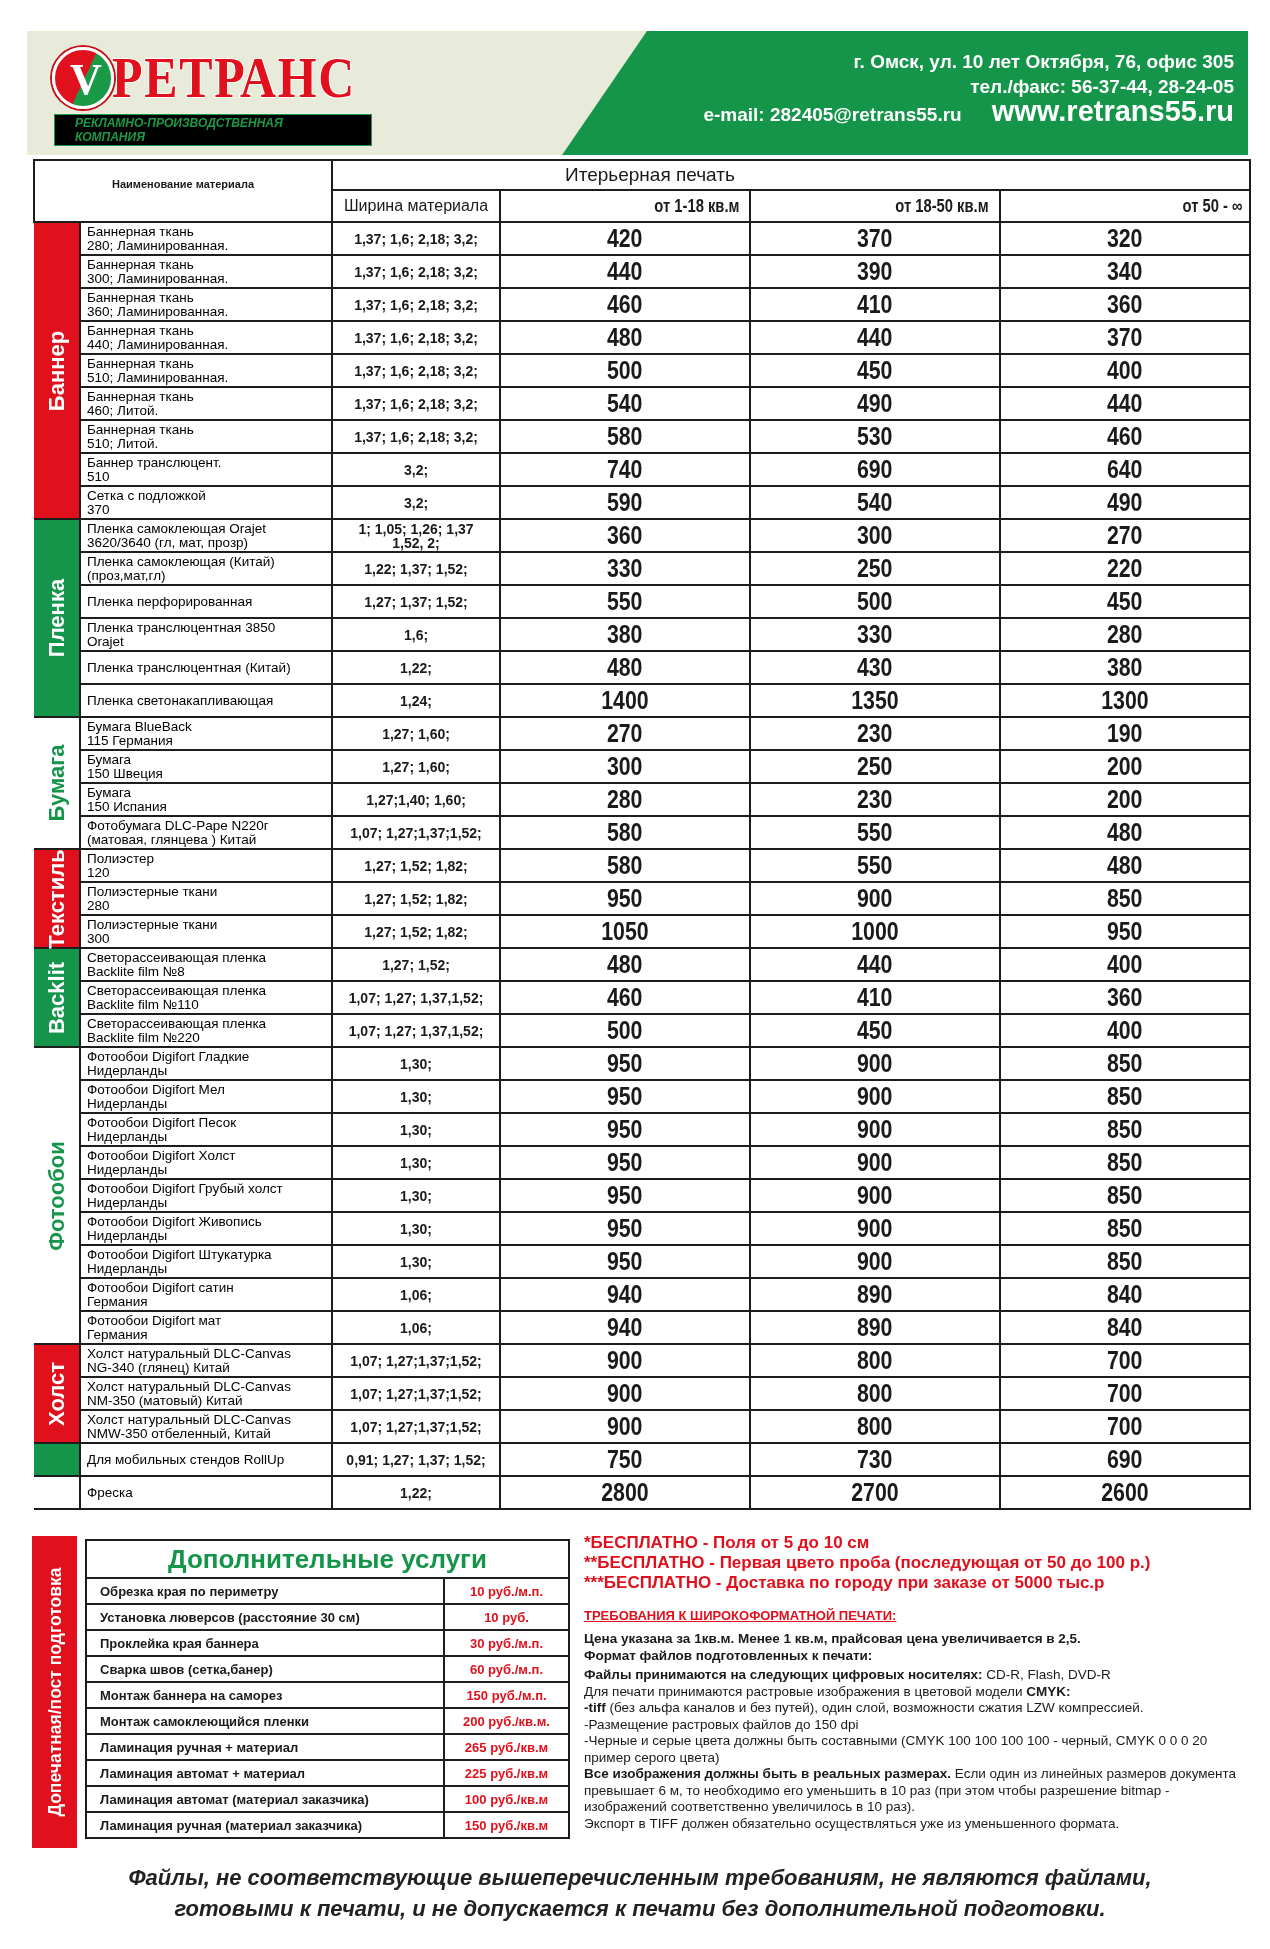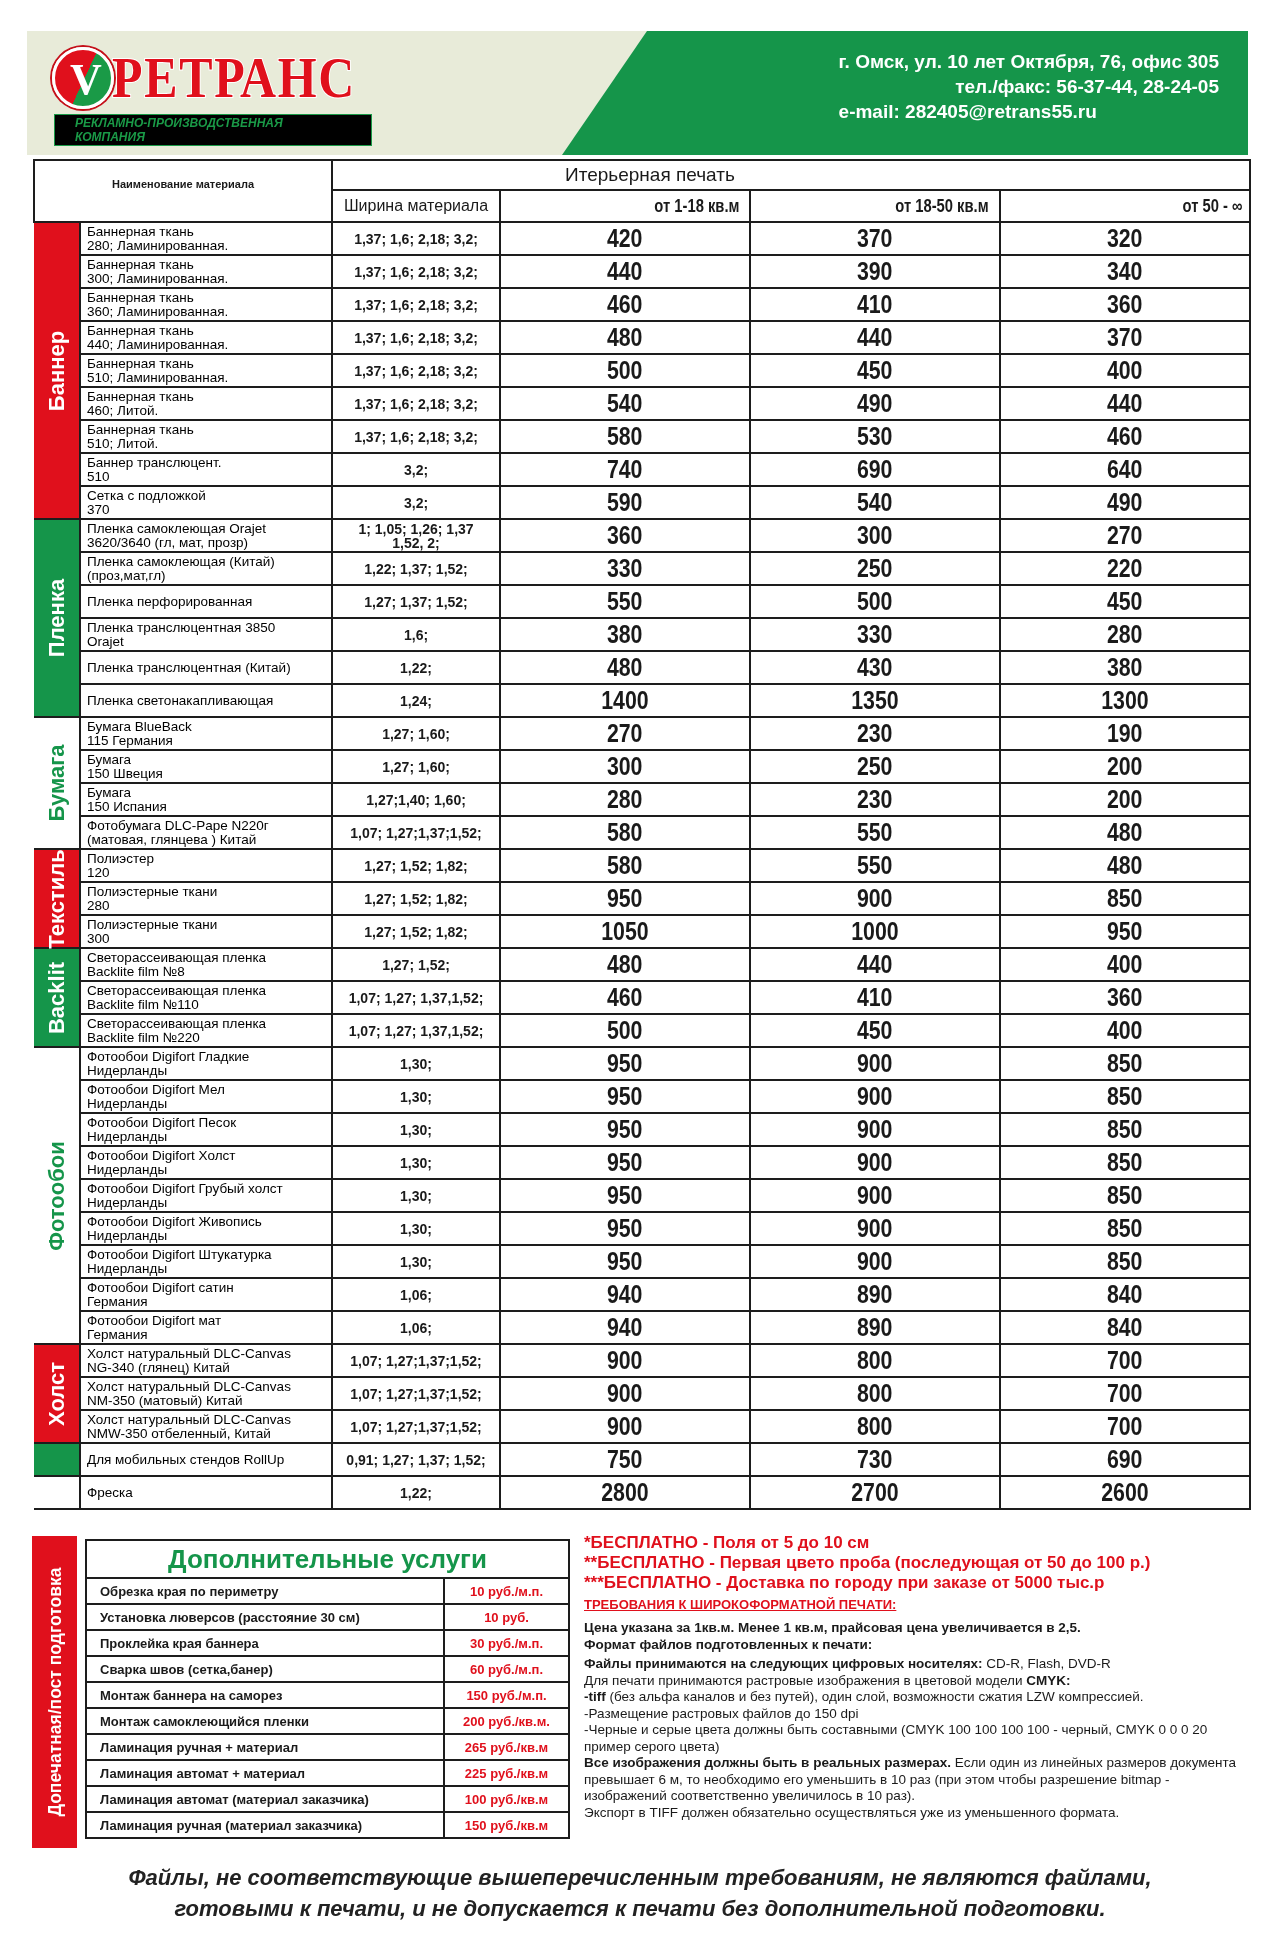--- a/index.html
+++ b/index.html
@@ -11,23 +11,23 @@
   .header-green { position: absolute; left: 0; top: 0; width: 1221px; height: 124px; background: #15954a;
     clip-path: polygon(620px 0, 1221px 0, 1221px 124px, 535px 124px); }
   .logo { position: absolute; left: 25px; top: 16px; width: 320px; height: 90px; }
   .logo-mark { position: absolute; left: 0; top: 0; width: 62px; height: 62px; border-radius: 50%;
     background: linear-gradient(115deg, #e0101c 0 52%, #1a9a47 52% 100%); border: 3px solid #fff; box-shadow: 0 0 0 2px #c5101a; }
   .logo-mark span { position: absolute; left: 15px; top: 4px; font: bold 44px "Liberation Serif", serif; color: #fff; }
   .logo-word { position: absolute; left: 60px; top: 0px; font: bold 58px "Liberation Serif", serif; color: #e0101c;
     letter-spacing: 2px; -webkit-text-stroke: 2px #fff; paint-order: stroke fill; line-height: 62px; transform: scaleX(0.86); transform-origin: left; }
   .logo-sub { position: absolute; left: 2px; top: 67px; font: italic bold 12px "Liberation Sans", sans-serif; color: #1a9a47;
     background: #000000; padding: 1px 20px; border: 1px solid #1a9a47; letter-spacing: 0px; }
-  .contacts { position: absolute; right: 29px; top: 18px; text-align: right; color: #fff; font-weight: bold; }
+  .contacts { position: absolute; right: 14px; top: 18px; text-align: right; color: #fff; font-weight: bold; }
   .contacts .line { font-size: 19px; line-height: 25px; }
-  .contacts .line3 { display: flex; justify-content: flex-start; align-items: baseline; gap: 30px; flex-direction: column; }
+  .contacts .line3 { display: flex; justify-content: flex-start; align-items: baseline; gap: 30px; }
   .contacts .email { font-size: 19px; }
   .contacts .site { font-size: 29px; }
 
   
   .price-table { position: absolute; left: 33px; top: 159px; width: 1216px; border-collapse: collapse; table-layout: fixed; }
   .price-table td, .price-table th { border: 2px solid #1d1d1d; }
   .col-cat { width: 46px; }
   .col-name { width: 252px; }
   .col-width { width: 168px; }
   .col-p { width: 250px; }
@@ -54,21 +54,21 @@
   .prepress-bar span { position: absolute; left: 50%; top: 50%; transform: translate(-50%, -50%) rotate(-90deg);
     white-space: nowrap; color: #fff; font-size: 17.5px; font-weight: bold; }
   .services { position: absolute; left: 85px; top: 1539px; width: 485px; border-collapse: collapse; table-layout: fixed; }
   .services td { border: 2px solid #1d1d1d; height: 26px; }
   .services .svc-title { height: 38px; text-align: center; color: #15954a; font-size: 26px; font-weight: bold; }
   .services .svc-name { font-size: 13px; font-weight: bold; padding-left: 13px; color: #1a1a1a; }
   .services .svc-price { font-size: 13px; font-weight: bold; text-align: center; color: #e0101c; width: 125px; }
 
   .notes { position: absolute; left: 584px; top: 1533px; width: 670px; }
   .free { color: #e0101c; font-weight: bold; font-size: 17px; line-height: 20px; }
-  .req-title { color: #e0101c; font-weight: bold; font-size: 13px; text-decoration: underline; margin-top: 3px; line-height: 18px; }
+  .req-title { color: #e0101c; font-weight: bold; font-size: 13px; text-decoration: underline; margin-top: 14px; line-height: 18px; }
   .note { font-size: 13.5px; line-height: 16.5px; color: #1a1a1a; }
   .note b { font-weight: bold; }
   .note.first { margin-top: 6px; font-weight: bold; }
   .note.gap { margin-top: 3px; }
 
   .disclaimer { position: absolute; left: 20px; top: 1862px; width: 1240px; text-align: center;
     font-size: 22px; font-style: italic; font-weight: bold; line-height: 31px; color: #222; }
 </style>
 </head>
 <body>

